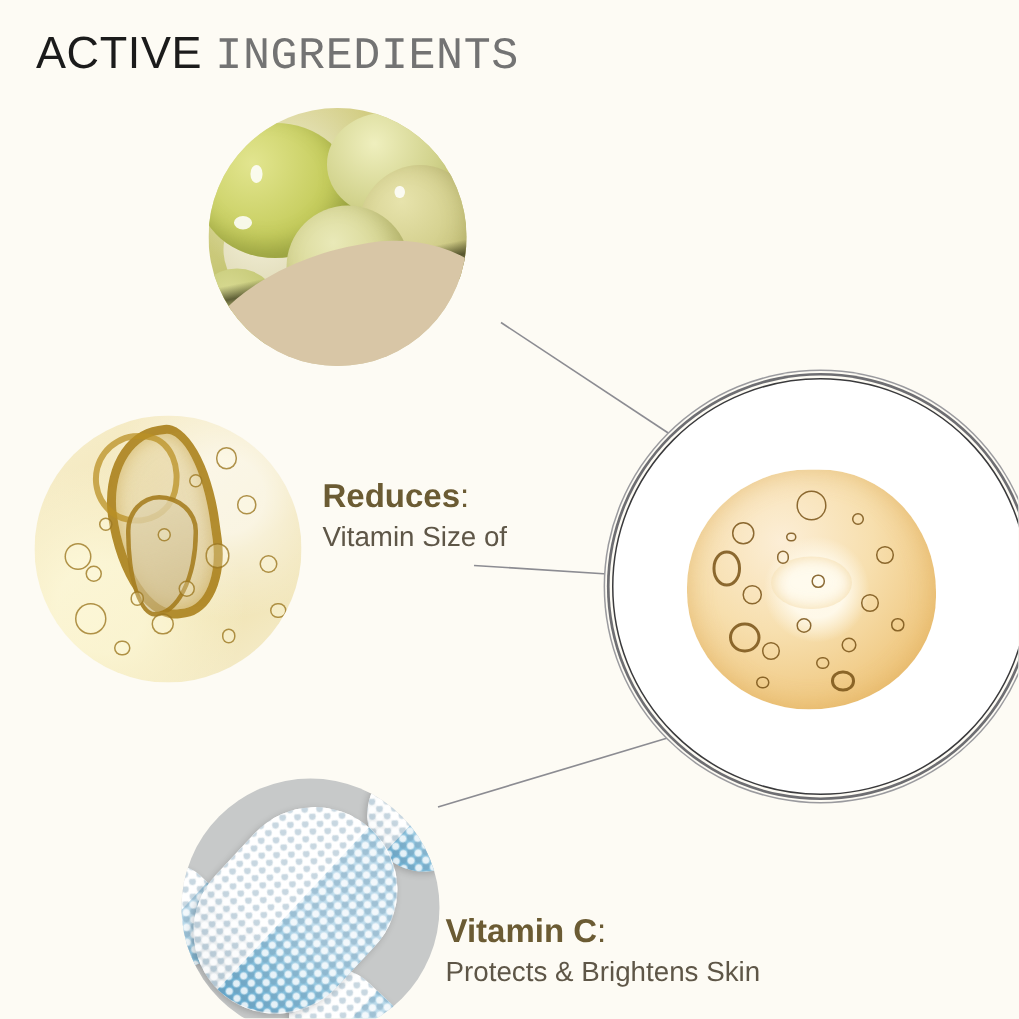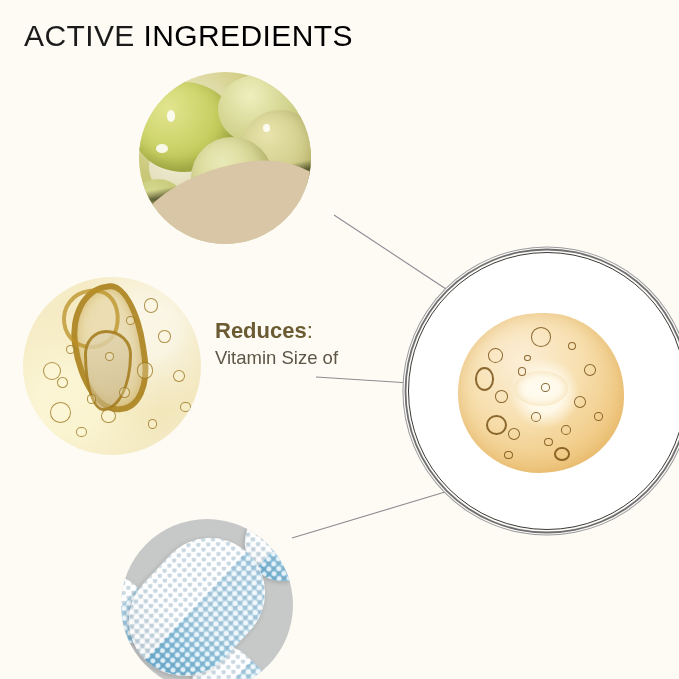--- a/index.html
+++ b/index.html
@@ -11,21 +11,21 @@
   }
   #stage{position:relative;width:679px;height:679px;overflow:hidden;background:#FDFBF4;}
 
   
   .title{
     position:absolute;left:24px;top:19px;
     font-size:30px;letter-spacing:.4px;white-space:nowrap;
     font-family:"Liberation Sans", sans-serif;
   }
   .title .t-active{color:#1b1b1b;}
-  .title .t-ingredients{color:#000000;}
+  .title .t-ingredients{color:#737373;font-family:Liberation Mono, monospace;}
 
   
   .callout{position:absolute;}
   .callout .c-head{
     font-size:22px;font-weight:bold;color:#6B5B33;line-height:1.18;
     margin:0 0 2px 0;white-space:nowrap;
   }
   .callout .c-head .colon{font-weight:normal;color:#6B5B33;}
   .callout .c-line{
     font-size:18.5px;color:#5E5647;line-height:1.32;white-space:nowrap;
@@ -294,14 +294,18 @@
       <div class="sb s18"></div>
     </div>
   </div>
 
 
   <div class="callout" id="callout-peptide">
     <div class="c-head"><span>Reduces</span><span class="colon">:</span></div>
     <div class="c-line">Vitamin Size of</div>
   </div>
 
+  <div class="callout" id="callout-vitaminc">
+    <div class="c-head"><span>Vitamin C</span><span class="colon">:</span></div>
+    <div class="c-line">Protects &amp; Brightens Skin</div>
+  </div>
 
 </div>
 
 </body></html>

